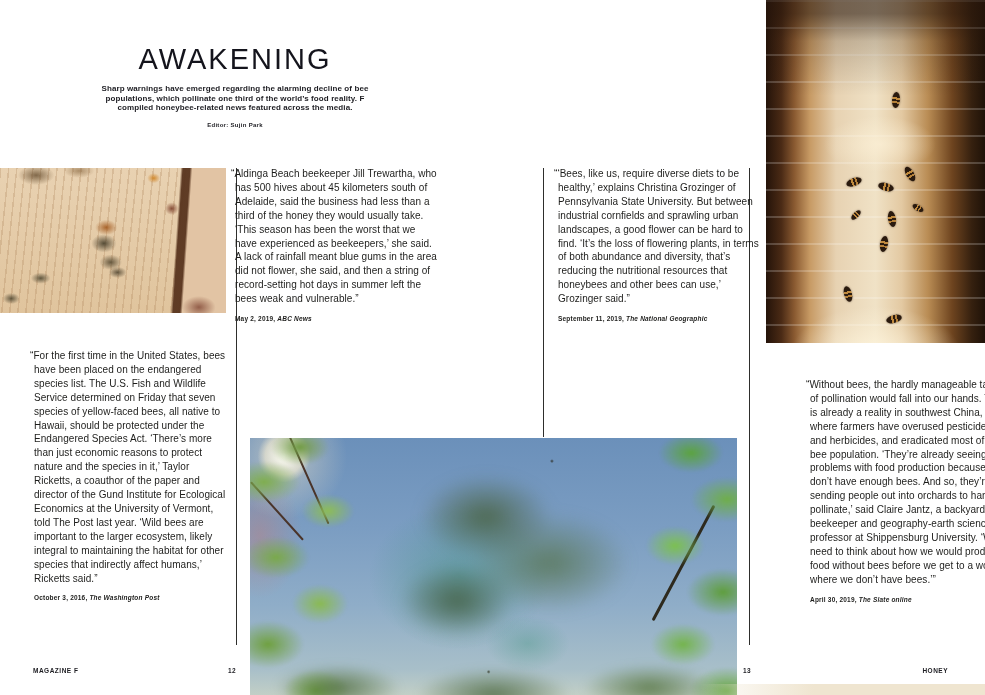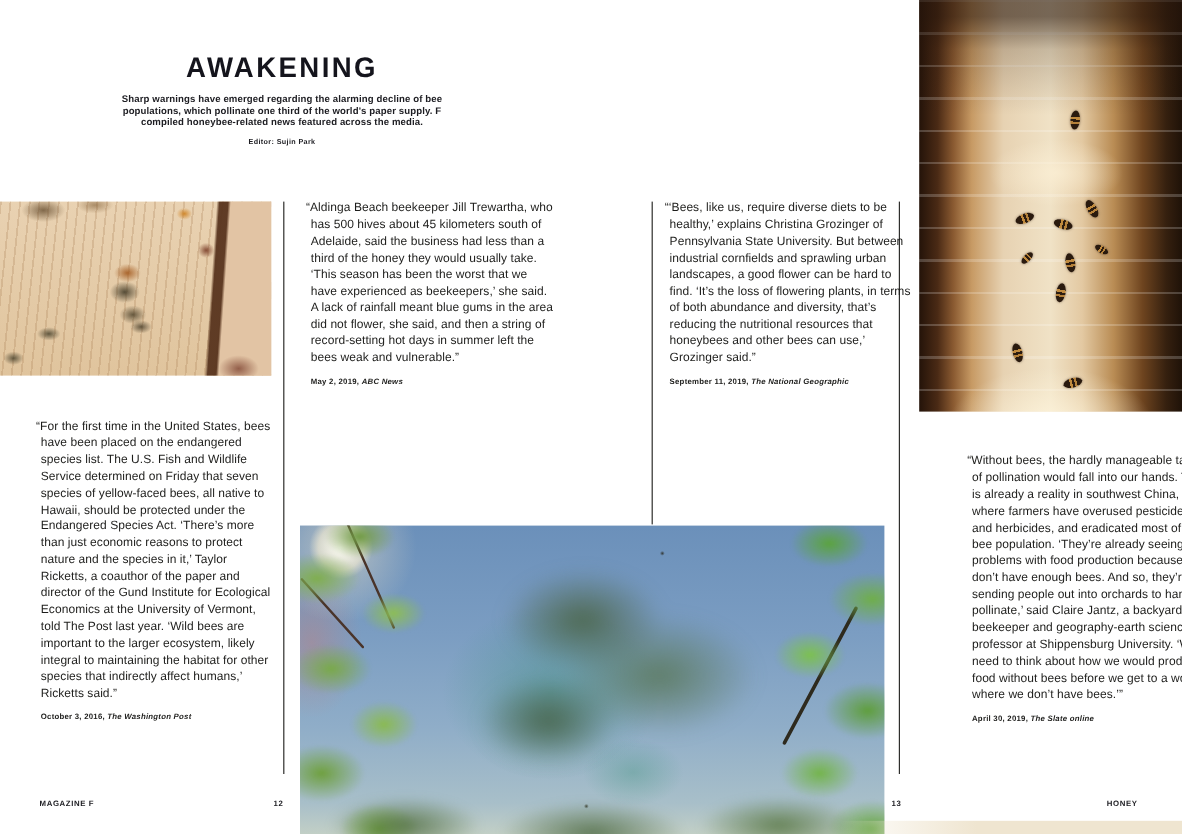--- a/index.html
+++ b/index.html
@@ -3,37 +3,37 @@
 <meta charset="utf-8">
 <style>
   html,body{margin:0;padding:0;background:#ffffff;}
   .page{
     position:relative;width:985px;height:695px;background:#ffffff;overflow:hidden;
     font-family:"Liberation Sans",sans-serif;color:#1d1d1b;
   }
   
   .masthead{position:absolute;left:65px;top:45px;width:340px;text-align:center;}
   .masthead h1{
-    margin:0;font-size:23px;font-weight:700;letter-spacing:2px;line-height:1;
+    margin:0;font-size:29px;font-weight:400;letter-spacing:2px;line-height:1;
     color:#14141c;transform:scaleY(1.03);
   }
   .subtitle{
     margin:10px auto 0;width:292px;font-size:8px;line-height:9.6px;
     font-weight:bold;letter-spacing:.1px;color:#1d1d22;
   }
   .editor{margin:9px 0 0;font-size:6px;font-weight:bold;letter-spacing:.3px;color:#1d1d22;}
   
   .rule{position:absolute;width:1px;background:#2e2e2c;}
   .rule-1{left:236px;top:168px;height:477px;}
   .rule-2{left:543px;top:168px;height:269px;}
   .rule-3{left:749px;top:168px;height:477px;}
   
   .col{position:absolute;}
   .col-1{left:30px;top:349px;width:200px;}
-  .col-2{left:255px;top:167px;width:207px;}
+  .col-2{left:231px;top:167px;width:207px;}
   .col-3{left:554px;top:167px;width:205px;}
   .col-4{left:806px;top:378px;width:202px;}
   .quote{
     margin:0;font-size:10px;line-height:13.9px;letter-spacing:.05px;
     text-indent:-4px;padding-left:4px;color:#1d1d1b;
   }
   .cite{margin:9px 0 0;font-size:6.5px;font-weight:bold;letter-spacing:.2px;padding-left:4px;}
   .cite .src{font-style:italic;}
   
   .photo{position:absolute;overflow:hidden;}
@@ -133,21 +133,21 @@
     background:linear-gradient(to right, rgba(243,234,217,0), #efe5d0 40%);
   }
 </style>
 </head>
 <body>
 
 <div class="page">
 
   <header class="masthead">
     <h1>AWAKENING</h1>
-    <p class="subtitle">Sharp warnings have emerged regarding the alarming decline of bee populations, which pollinate one third of the world’s paper supply. F compiled honeybee-related news featured across the media.</p>
+    <p class="subtitle">Sharp warnings have emerged regarding the alarming decline of bee populations, which pollinate one third of the world’s food reality. F compiled honeybee-related news featured across the media.</p>
     <p class="editor">Editor: Sujin Park</p>
   </header>
 
   <div class="photo left-photo"></div>
 
   <div class="photo right-photo">
     <i class="bee" style="left:122px;top:96px;transform:rotate(95deg);"></i>
     <i class="bee" style="left:80px;top:178px;transform:rotate(-20deg);"></i>
     <i class="bee" style="left:112px;top:183px;transform:rotate(15deg);"></i>
     <i class="bee" style="left:136px;top:170px;transform:rotate(60deg);"></i>

